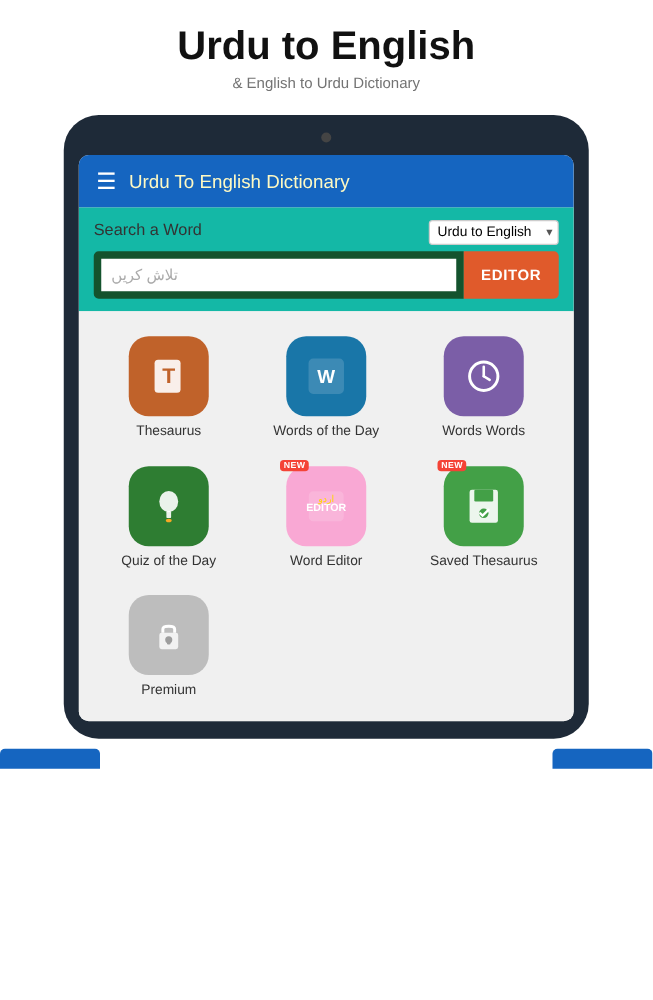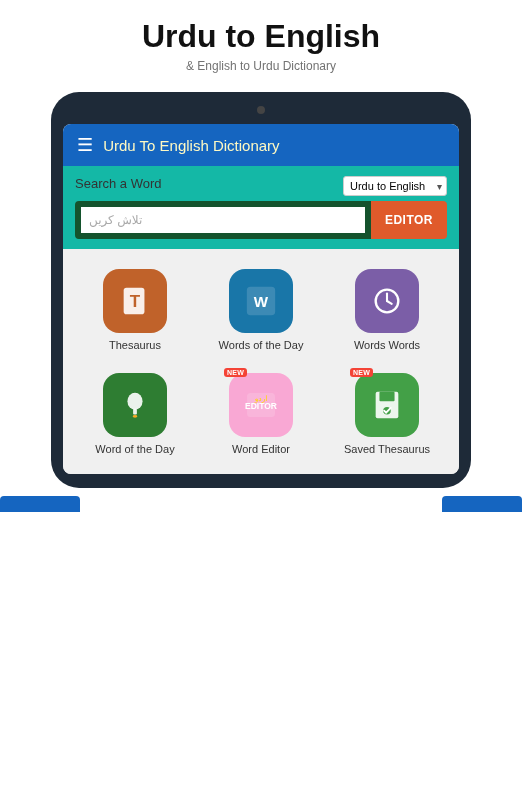--- a/index.html
+++ b/index.html
@@ -286,21 +286,21 @@
           <span class="icon-label">Words Words</span>
         </div>
         <div class="icon-item">
           <div class="icon-circle ic-quiz">
             <svg class="svg-icon" viewBox="0 0 36 36" fill="none">
       <ellipse cx="18" cy="14" rx="8" ry="9" fill="white" opacity="0.9"></ellipse>
       <rect x="16" y="22" width="4" height="6" rx="1" fill="white" opacity="0.9"></rect>
       <ellipse cx="18" cy="30" rx="2.5" ry="1.5" fill="#f9a825"></ellipse>
     </svg>
           </div>
-          <span class="icon-label">Word of the Day</span>
+          <span class="icon-label">Quiz of the Day</span>
         </div>
         <div class="icon-item">
           <div class="icon-circle ic-urdu-editor">
             <span class="new-badge">NEW</span>
             <svg class="svg-icon" viewBox="0 0 36 36" fill="none">
       <rect x="4" y="6" width="28" height="24" rx="3" fill="white" opacity="0.15" stroke="white" stroke-width="1.5"></rect>
       <text x="18" y="22" text-anchor="middle" font-size="9" font-weight="bold" fill="white">EDITOR</text>
       <text x="18" y="14" text-anchor="middle" font-size="8" fill="#ffd700">اردو</text>
     </svg>
           </div>
@@ -311,20 +311,31 @@
             <span class="new-badge">NEW</span>
             <svg class="svg-icon" viewBox="0 0 36 36" fill="none">
       <rect x="6" y="4" width="24" height="28" rx="2" fill="white" opacity="0.9"></rect>
       <rect x="10" y="4" width="16" height="10" rx="1" fill="#43a047"></rect>
       <circle cx="18" cy="24" r="4" fill="#43a047"></circle>
       <path d="M15 24 L17 26 L22 21" stroke="white" stroke-width="2" stroke-linecap="round" fill="none"></path>
     </svg>
           </div>
           <span class="icon-label">Saved Thesaurus</span>
         </div>
+        <div class="icon-item">
+          <div class="icon-circle ic-premium">
+            <svg class="svg-icon" viewBox="0 0 36 36" fill="none">
+      <rect x="10" y="16" width="16" height="14" rx="2" fill="white" opacity="0.8"></rect>
+      <path d="M13 16 L13 13 C13 9.7 23 9.7 23 13 L23 16" stroke="white" stroke-width="2.5" fill="none"></path>
+      <circle cx="18" cy="22" r="3" fill="#9e9e9e"></circle>
+      <rect x="16.5" y="22" width="3" height="4" rx="1" fill="#9e9e9e"></rect>
+    </svg>
+          </div>
+          <span class="icon-label">Premium</span>
+        </div>
       </div>
   </div>
 </div>
 
 <div class="bottom-strips">
   <div class="bottom-strip"></div>
   <div class="bottom-strip"></div>
 </div>
 
 </body></html>

